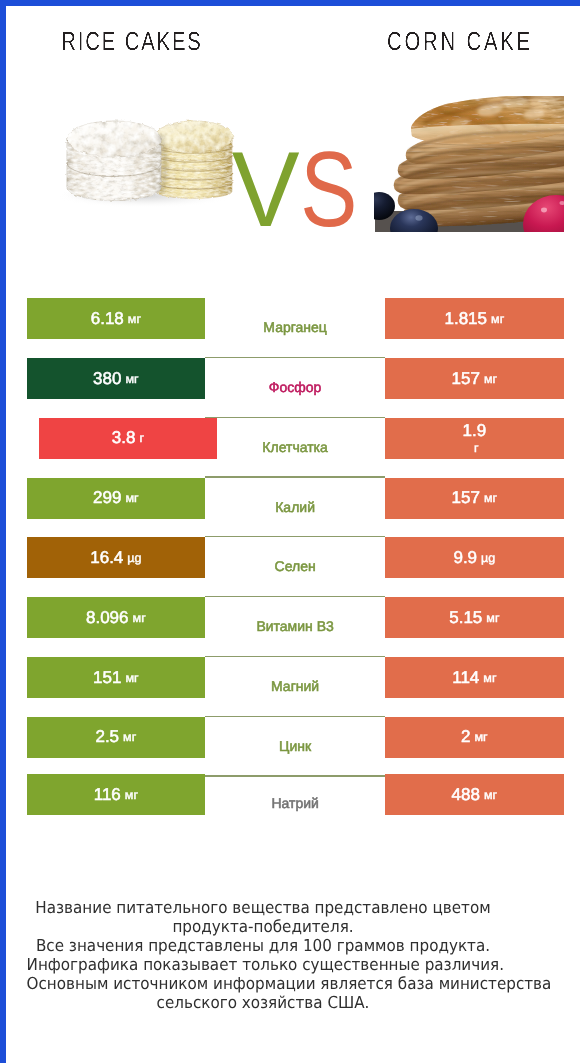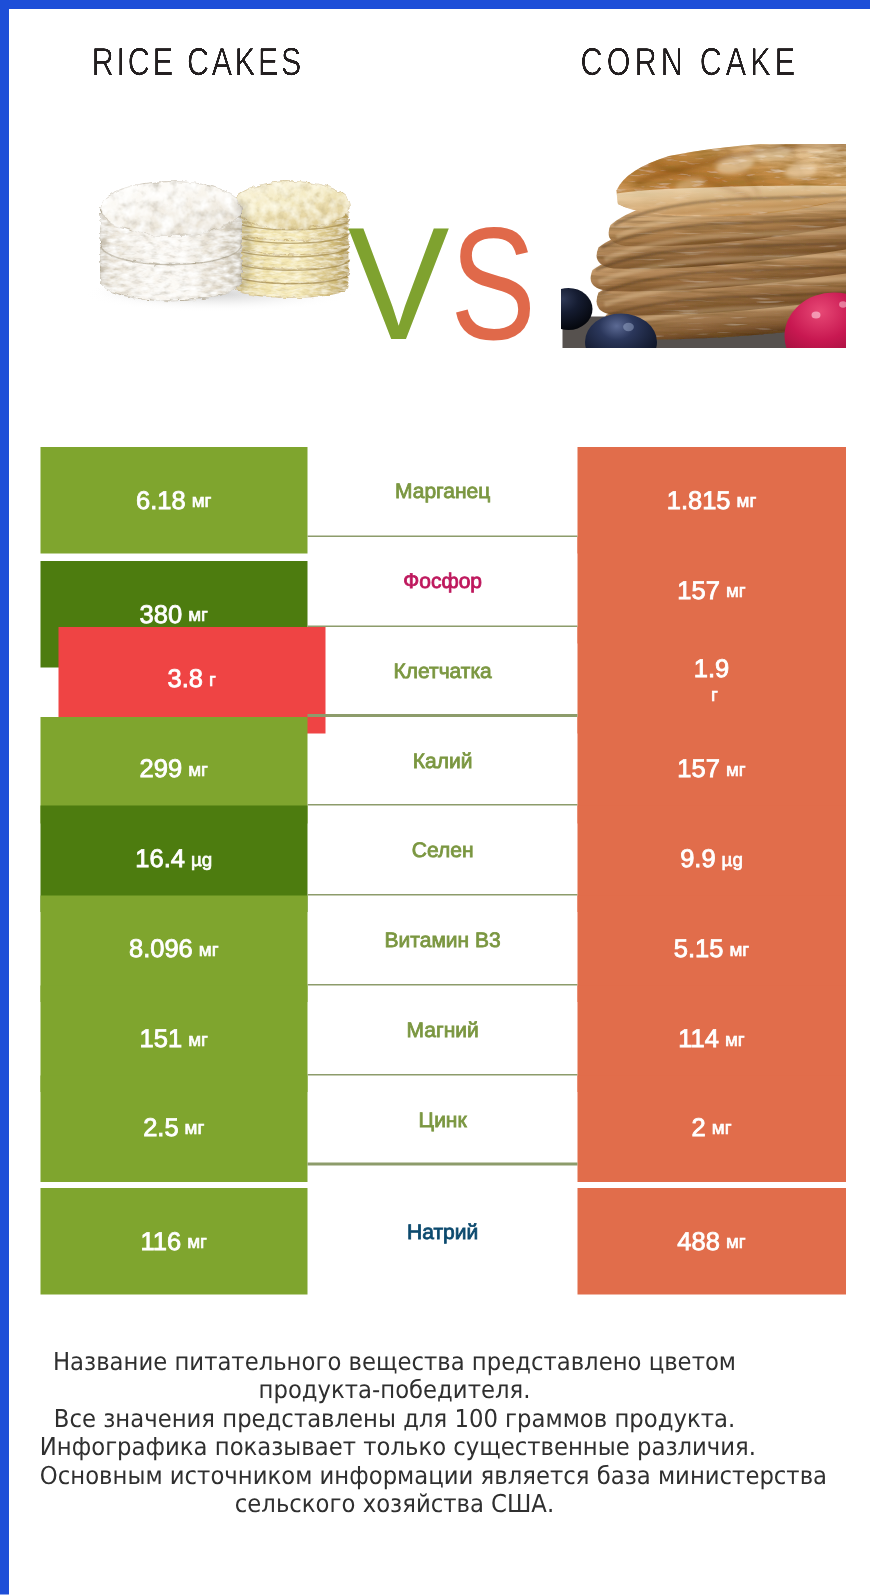--- a/index.html
+++ b/index.html
@@ -24,21 +24,21 @@
 .vs{position:absolute;left:2px;top:130px;width:578px;text-align:center;
     font-family:"Liberation Sans",sans-serif;font-size:107px;line-height:107px;
     font-weight:400;white-space:nowrap;}
 .vs span{display:inline-block;transform-origin:center bottom;}
 #vs-v{transform:scaleX(0.95);}
 #vs-s{transform:scaleX(0.80);margin-left:-9px;}
 
 
 .tbl{position:absolute;left:20.6px;top:292.3px;width:537.4px;height:538px;}
 .row{position:absolute;left:0;width:537px;height:59.8px;}
-.cl,.cr{position:absolute;top:0;height:71px;display:flex;align-items:center;
+.cl,.cr{position:absolute;top:0;height:41px;display:flex;align-items:center;
         justify-content:center;color:#fff;}
 .cl{left:0;width:178.5px;}
 .cr{left:358.5px;width:178.5px;}
 .cm{position:absolute;left:178.5px;top:0;width:180px;height:57.8px;display:flex;
     align-items:center;justify-content:center;font-weight:400;font-size:14px;
     -webkit-text-stroke:0.55px currentColor;}
 .num{font-size:17px;font-weight:400;-webkit-text-stroke:0.55px currentColor;}
 .unit{font-size:12.5px;font-weight:400;-webkit-text-stroke:0.45px currentColor;padding-left:4px;}
 .sep{position:absolute;left:178.5px;top:58.6px;width:180px;height:1.1px;}
 
@@ -370,21 +370,21 @@
       <div class="cm" style="color: rgb(123, 151, 65);">
         <span>Марганец</span>
       </div>
       <div class="cr" style="background-color: rgb(225, 109, 75);">
         <span class="num">1.815</span>
           <span class="unit">мг</span>
       </div>
       <div class="sep" style="background-color: rgb(141, 156, 107);"></div>
     </div>
     <div class="row" style="top:59.8px">
-      <div class="cl" style="background-color: #4d7c0f; margin-top: 16px;">
+      <div class="cl" style="background-color: #14532d;">
         <span class="num">380</span>
           <span class="unit">мг</span>
       </div>
       <div class="cm" style="color: #be185d;">
         <span>Фосфор</span>
       </div>
       <div class="cr" style="background-color: rgb(225, 109, 75);">
         <span class="num">157</span>
           <span class="unit">мг</span>
       </div>
@@ -412,21 +412,21 @@
       <div class="cm" style="color: rgb(123, 151, 65);">
         <span>Калий</span>
       </div>
       <div class="cr" style="background-color: rgb(225, 109, 75);">
         <span class="num">157</span>
           <span class="unit">мг</span>
       </div>
       <div class="sep" style="background-color: rgb(141, 156, 107);"></div>
     </div>
     <div class="row" style="top:239.2px">
-      <div class="cl" style="background-color: #4d7c0f;">
+      <div class="cl" style="background-color: #a16207;">
         <span class="num">16.4</span>
           <span class="unit">µg</span>
       </div>
       <div class="cm" style="color: rgb(123, 151, 65);">
         <span>Селен</span>
       </div>
       <div class="cr" style="background-color: rgb(225, 109, 75);">
         <span class="num">9.9</span>
           <span class="unit">µg</span>
       </div>
@@ -467,26 +467,26 @@
       </div>
       <div class="cm" style="color: rgb(123, 151, 65);">
         <span>Цинк</span>
       </div>
       <div class="cr" style="background-color: rgb(225, 109, 75);">
         <span class="num">2</span>
           <span class="unit">мг</span>
       </div>
       <div class="sep" style="background-color: rgb(141, 156, 107);"></div>
     </div>
-    <div class="row" style="top:494px">
+    <div class="row" style="top:476px">
       <div class="cl" style="background-color: rgb(127, 165, 46);">
         <span class="num">116</span>
           <span class="unit">мг</span>
       </div>
-      <div class="cm" style="color: #0c4a6e;">
+      <div class="cm" style="color: #737373;">
         <span>Натрий</span>
       </div>
       <div class="cr" style="background-color: rgb(225, 109, 75);">
         <span class="num">488</span>
           <span class="unit">мг</span>
       </div>
     </div>
   </div>
 
   <div class="footer">

